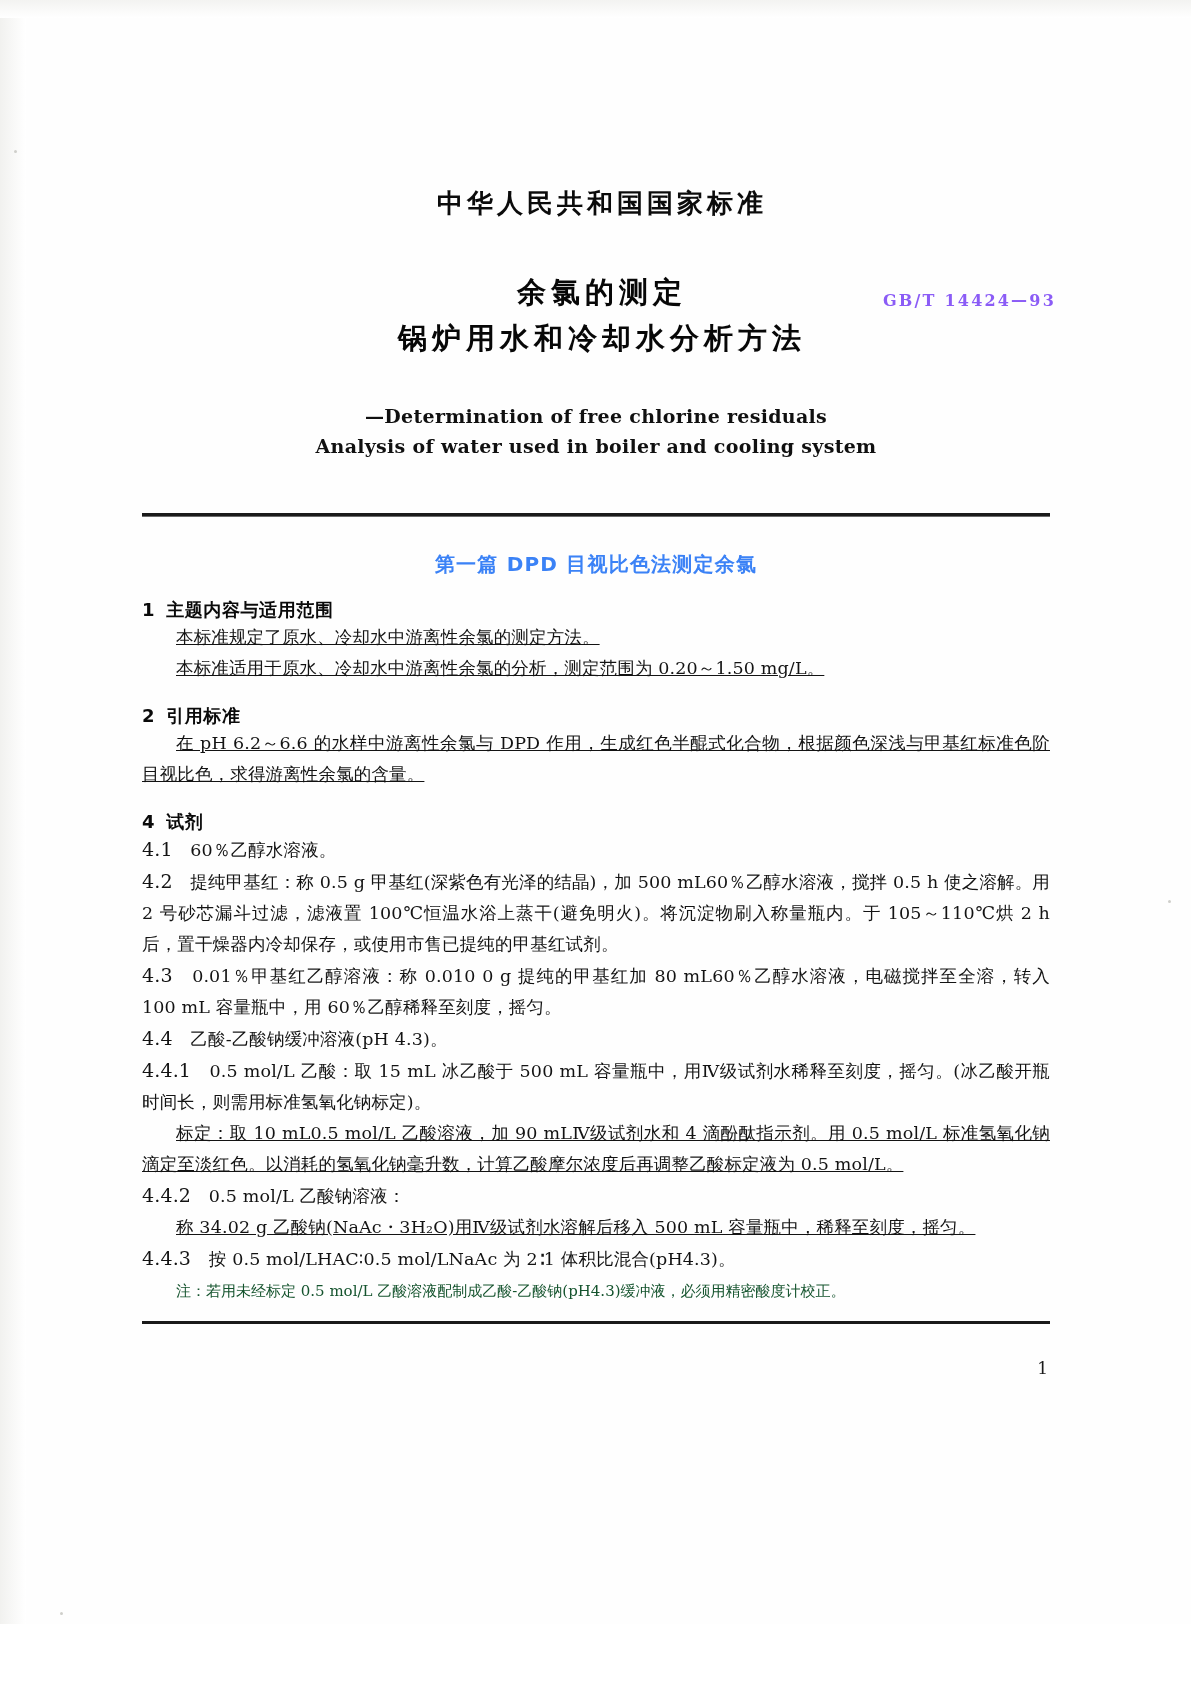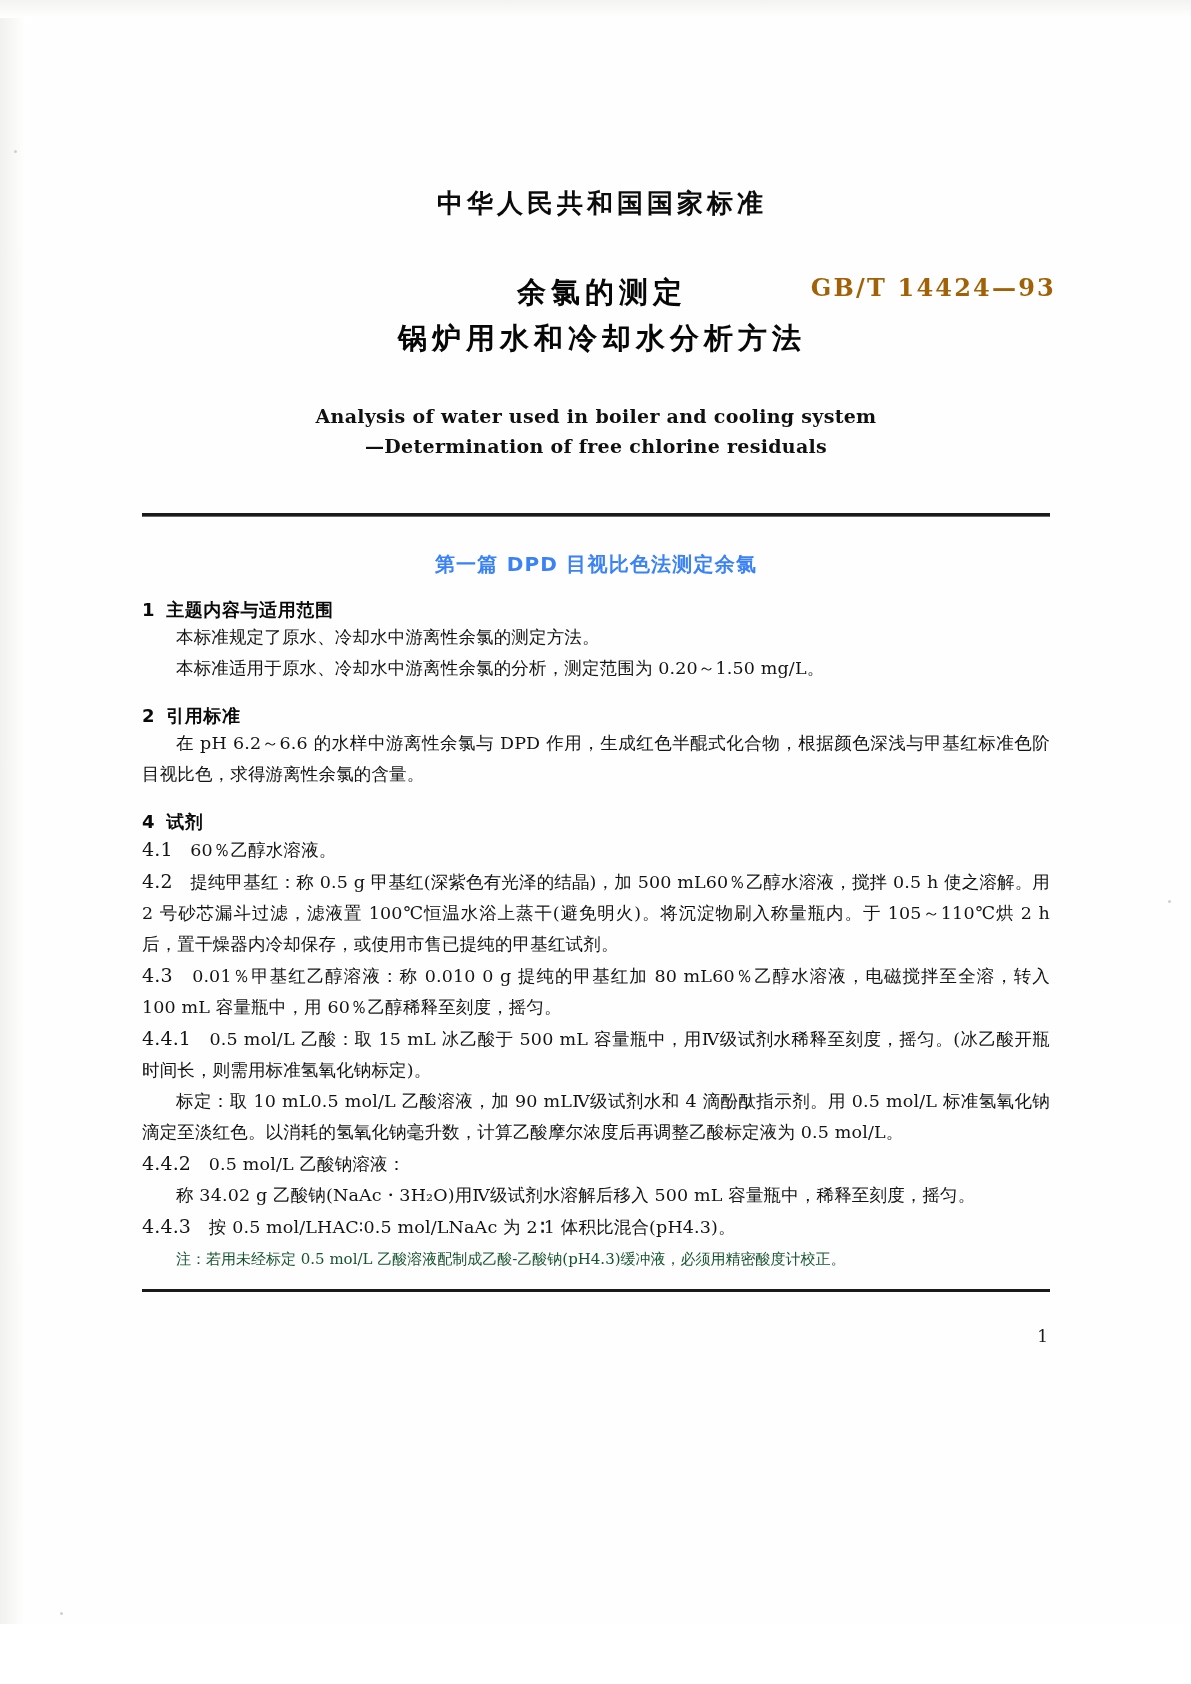--- a/index.html
+++ b/index.html
@@ -60,27 +60,27 @@
     font-weight: 700;
     font-size: 29px;
     letter-spacing: 5px;
     line-height: 46px;
     color: #070707;
     padding-left: 12px;
   }
   .std-number {
     position: absolute;
     right: -6px;
-    top: 4px;
-    font-family: "DejaVu Serif", "Liberation Serif", serif;
-    font-weight: 700;
-    font-size: 24px;
+    top: 22px;
+    font-family: "DejaVu Serif", "Liberation Serif", serif;
+    font-weight: 700;
+    font-size: 16px;
     letter-spacing: 2.2px;
     white-space: nowrap;
-    color: #a16207;
+    color: #8b5cf6;
   }
   .en-title {
     margin-top: 40px;
     font-family: "DejaVu Serif", "Liberation Serif", serif;
     font-weight: 700;
     font-size: 19px;
     line-height: 30px;
     color: #101010;
     letter-spacing: 0.3px;
   }
@@ -117,21 +117,21 @@
   .sec-h .num { font-family: "DejaVu Sans","Liberation Sans",sans-serif; margin-right: 11px; }
 
   p.body {
     font-size: 17.5px;
     line-height: 31px;
     margin: 0;
     color: #131313;
     text-align: justify;
     letter-spacing: 0.15px;
   }
-  p.indent { text-indent: 34px; }
+  p.indent { text-indent: 34px; text-decoration: underline; }
   p.hang {
     padding-left: 0;
   }
   .t-gap-s { margin-top: 9px; }
 
   .label-num {
     font-family: "DejaVu Serif", "Liberation Serif", serif;
     font-weight: 400;
     font-size: 19px;
   }
@@ -186,22 +186,22 @@
     <div class="masthead">
       <div class="national-title">中华人民共和国国家标准</div>
 
       <div class="title-block">
         <div class="doc-title-line">余氯的测定</div>
         <div class="doc-title-line">锅炉用水和冷却水分析方法</div>
         <div class="std-number">GB/T 14424—93</div>
       </div>
 
       <div class="en-title">
+        <div>—Determination of free chlorine residuals</div>
         <div>Analysis of water used in boiler and cooling system</div>
-        <div>—Determination of free chlorine residuals</div>
       </div>
     </div>
 
     <div class="rule-top"></div>
 
     <div class="part-heading">第一篇  DPD 目视比色法测定余氯</div>
 
     <div class="sec-h">
       <span class="num">1</span><span>主题内容与适用范围</span>
     </div>
@@ -217,20 +217,21 @@
     <div class="sec-h">
       <span class="num">4</span><span>试剂</span>
     </div>
 
     <p class="body hang t-gap-s"><span class="label-num">4.1</span>　<span>60％乙醇水溶液。</span></p>
 
     <p class="body hang"><span class="label-num">4.2</span>　<span>提纯甲基红：称 0.5 g 甲基红(深紫色有光泽的结晶)，加 500 mL60％乙醇水溶液，搅拌 0.5 h 使之溶解。用 2 号砂芯漏斗过滤，滤液置 100℃恒温水浴上蒸干(避免明火)。将沉淀物刷入称量瓶内。于 105～110℃烘 2 h 后，置干燥器内冷却保存，或使用市售已提纯的甲基红试剂。</span></p>
 
     <p class="body hang"><span class="label-num">4.3</span>　<span>0.01％甲基红乙醇溶液：称 0.010 0 g 提纯的甲基红加 80 mL60％乙醇水溶液，电磁搅拌至全溶，转入 100 mL 容量瓶中，用 60％乙醇稀释至刻度，摇匀。</span></p>
 
+    <p class="body hang"><span class="label-num">4.4</span>　<span>乙酸-乙酸钠缓冲溶液(pH 4.3)。</span></p>
 
     <p class="body hang"><span class="label-num">4.4.1</span>　<span>0.5 mol/L 乙酸：取 15 mL 冰乙酸于 500 mL 容量瓶中，用Ⅳ级试剂水稀释至刻度，摇匀。(冰乙酸开瓶时间长，则需用标准氢氧化钠标定)。</span></p>
 
     <p class="body indent">标定：取 10 mL0.5 mol/L 乙酸溶液，加 90 mLⅣ级试剂水和 4 滴酚酞指示剂。用 0.5 mol/L 标准氢氧化钠滴定至淡红色。以消耗的氢氧化钠毫升数，计算乙酸摩尔浓度后再调整乙酸标定液为 0.5 mol/L。</p>
 
     <p class="body hang"><span class="label-num">4.4.2</span>　<span>0.5 mol/L 乙酸钠溶液：</span></p>
 
     <p class="body indent">称 34.02 g 乙酸钠(NaAc・3H₂O)用Ⅳ级试剂水溶解后移入 500 mL 容量瓶中，稀释至刻度，摇匀。</p>
 
     <p class="body hang"><span class="label-num">4.4.3</span>　<span>按 0.5 mol/LHAC∶0.5 mol/LNaAc 为 2∶1 体积比混合(pH4.3)。</span></p>

